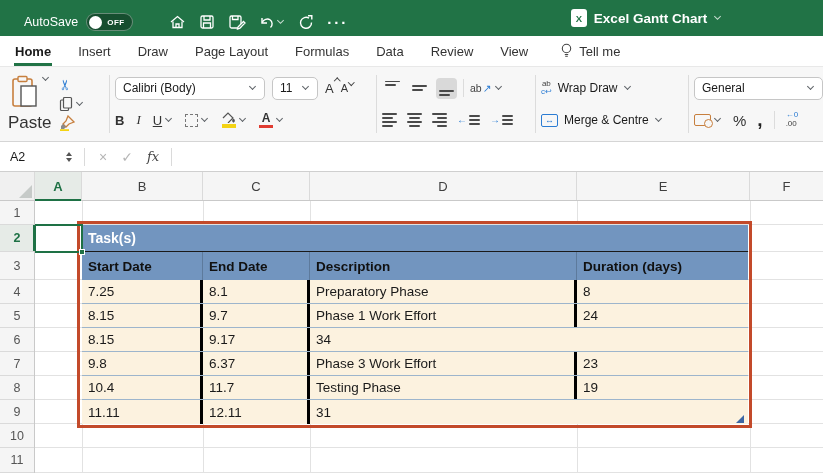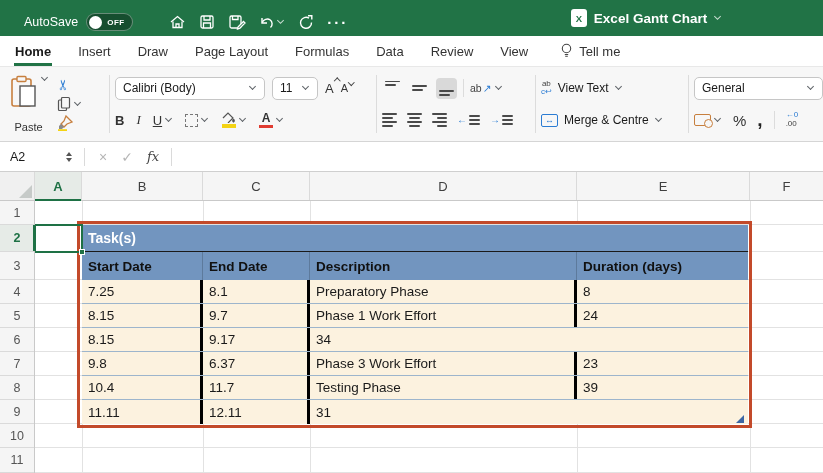--- a/index.html
+++ b/index.html
@@ -45,21 +45,21 @@
   .ribbon { position:absolute; left:0; top:66px; width:823px; height:76px; background:#f7f7f7;
     border-top:1px solid #e8e8e8; border-bottom:1px solid #d5d5d5;
     display:flex; align-items:stretch; padding:6px 0 6px 8px; gap:5px; overflow:hidden; }
   .rdiv { width:1px; background:#dcdcdc; margin:2px 0; flex:0 0 auto; }
   .rgroup { display:flex; flex-direction:column; justify-content:space-between; flex:0 0 auto; }
   .rrow { display:flex; align-items:center; gap:9px; height:30px; }
 
   .paste-group { flex:0 0 96px; flex-direction:row; justify-content:flex-start; gap:8px; }
   .paste-btn { display:flex; flex-direction:column; align-items:center; justify-content:space-between; padding:2px 0; }
   .paste-top { display:flex; align-items:flex-start; gap:3px; }
-  .paste-label { font-size:11px; color:#333; }
+  .paste-label { font-size:17px; color:#333; }
   .clip-col { display:flex; flex-direction:column; justify-content:space-between; padding:3px 0; }
   .small-tool { display:flex; align-items:center; gap:3px; height:18px; }
   .scissors { color:#2b7cd3; font-size:14px; display:inline-block; transform:rotate(-90deg); line-height:1; }
 
   .selectbox { background:#fff; border:1px solid #c6c6c6; border-radius:5px; height:23px;
     display:flex; align-items:center; justify-content:space-between; padding:0 7px; font-size:12px; color:#1a1a1a; }
   .font-name { width:150px; }
   .font-size { width:46px; }
   .num-format { width:160px; }
 
@@ -387,21 +387,21 @@
     </div>
 
     <div class="rdiv"></div>
 
     <div class="rgroup" style="flex-basis:142px;">
       <div class="rrow" style="gap:6px;">
         <span class="stack-ic">
             <span>ab</span>
             <span class="blue">c↩</span>
           </span>
-        <span class="label-12">View Text</span>
+        <span class="label-12">Wrap Draw</span>
         <span class="chev"></span>
       </div>
       <div class="rrow" style="gap:6px;">
         <span class="merge-ic">
             <span>↔</span>
           </span>
         <span class="label-12">Merge &amp; Centre</span>
         <span class="chev"></span>
       </div>
     </div>
@@ -492,21 +492,21 @@
       <div class="t-row">
         <span class="cell c1">9.8</span>
         <span class="cell c2">6.37</span>
         <span class="cell c3">Phase 3 Work Effort</span>
         <span class="cell c4">23</span>
       </div>
       <div class="t-row">
         <span class="cell c1">10.4</span>
         <span class="cell c2">11.7</span>
         <span class="cell c3">Testing Phase</span>
-        <span class="cell c4">39</span>
+        <span class="cell c4">19</span>
       </div>
       <div class="t-row">
         <span class="cell c1">11.11</span>
         <span class="cell c2">12.11</span>
         <span class="cell c4">31</span>
       </div>
     </div>
 
     <div class="red-border"></div>
     <div class="resize-handle"></div>

